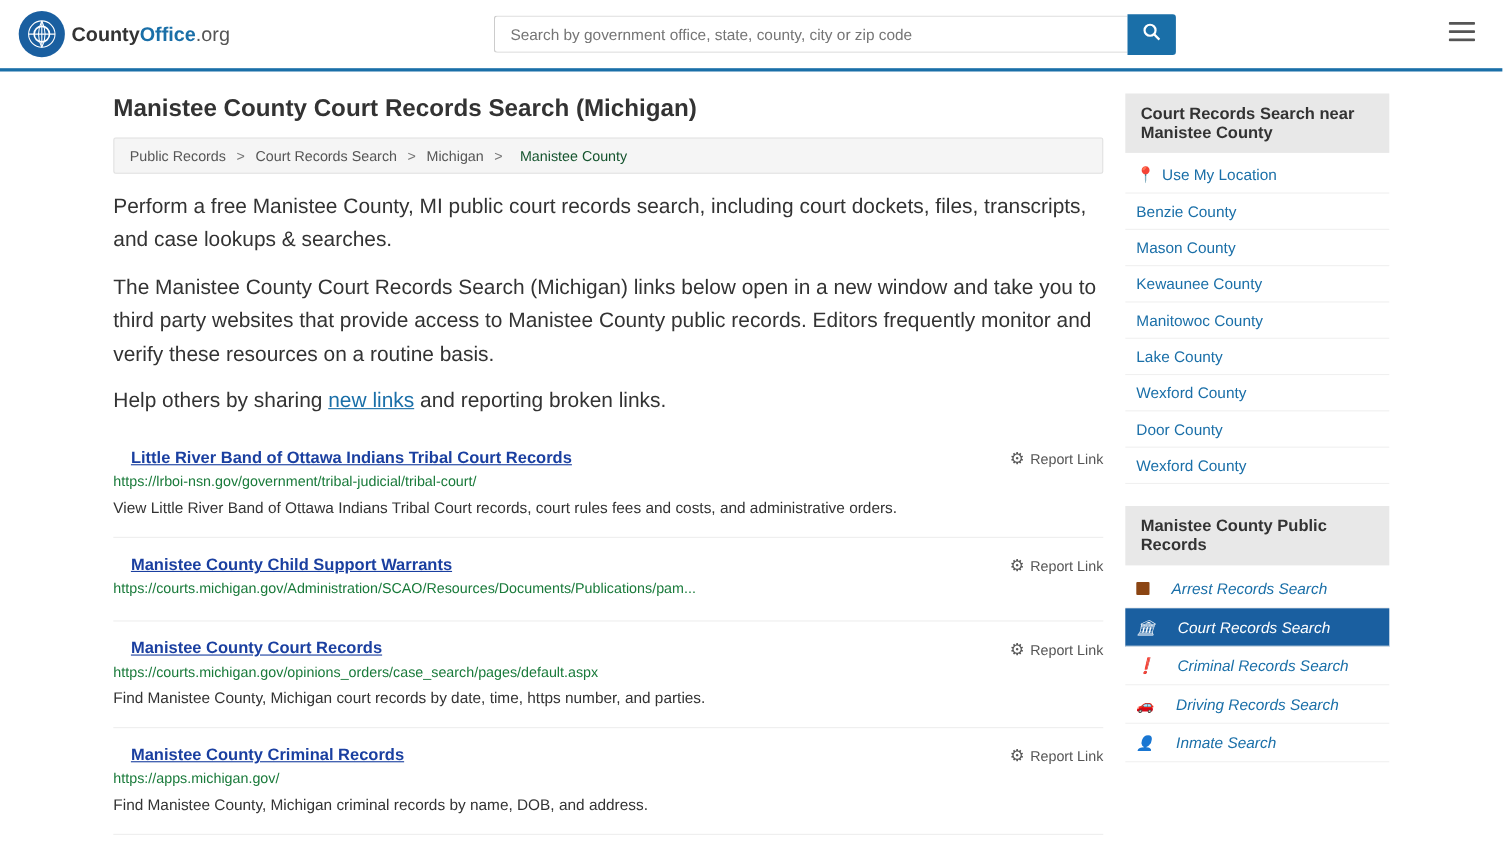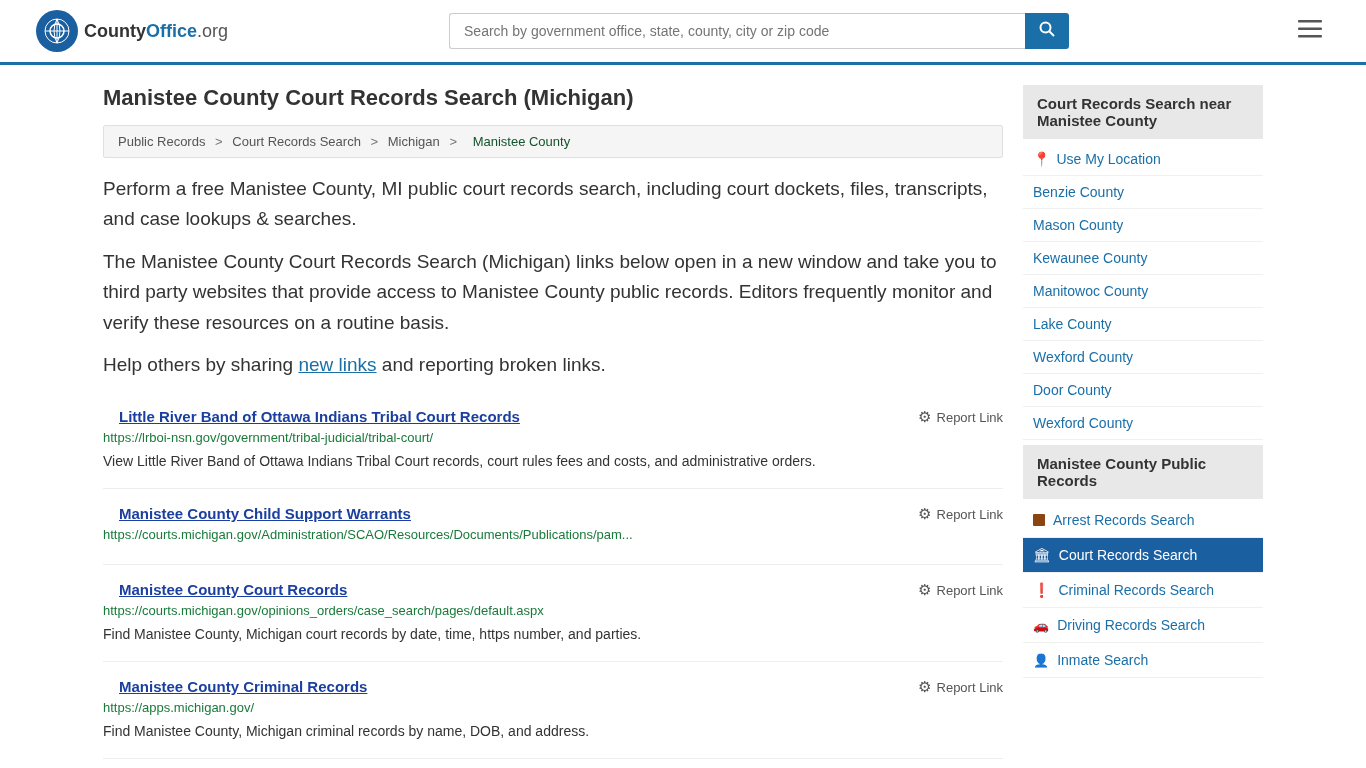--- a/index.html
+++ b/index.html
@@ -2,21 +2,21 @@
 <html><head>
   <meta charset="utf-8">
   <style>
     * { box-sizing: border-box; margin: 0; padding: 0; }
     body { font-family: Arial, sans-serif; font-size: 14px; color: #333; background: #fff; }
 
     
     .header {
       background: #fff;
       border-bottom: 3px solid #1a6fa8;
-      padding: 10px 36px;
+      padding: 10px 17px;
       display: flex;
       align-items: center;
       justify-content: space-between;
     }
     .logo-area {
       display: flex;
       align-items: center;
       gap: 6px;
     }
     .logo-circle {
@@ -33,20 +33,21 @@
     .logo-text {
       font-size: 18px;
       color: #333;
       font-weight: bold;
     }
     .logo-text span {
       color: #1a6fa8;
     }
     .search-area {
       display: flex;
+      align-items: center;
       flex: 1;
       max-width: 620px;
       margin: 0 30px;
     }
     .search-input {
       flex: 1;
       padding: 8px 14px;
       border: 1px solid #ccc;
       border-right: none;
       border-radius: 3px 0 0 3px;
@@ -164,21 +165,21 @@
       color: #333;
       line-height: 1.5;
     }
 
     
     .sidebar {
       width: 240px;
       flex-shrink: 0;
     }
     .sidebar-section {
-      margin-bottom: 5px;
+      margin-bottom: 20px;
     }
     .sidebar-section-title {
       background: #e8e8e8;
       padding: 10px 14px;
       font-size: 15px;
       font-weight: bold;
       color: #333;
       margin-bottom: 4px;
     }
     .sidebar-link {
@@ -204,26 +205,27 @@
     }
     .location-icon {
       color: #333;
       font-size: 14px;
     }
 
     
     .pub-rec-item {
       display: flex;
       align-items: center;
-      gap: 8px;
+      gap: 20px;
       padding: 9px 10px;
       font-size: 14px;
       cursor: pointer;
       border-bottom: 1px solid #f0f0f0;
       color: #1a6fa8;
+      font-style: italic;
     }
     .pub-rec-item.active {
       background: #1a5fa0;
       color: #fff;
     }
   </style>
 </head>
 <body>
 
 <div class="header">

